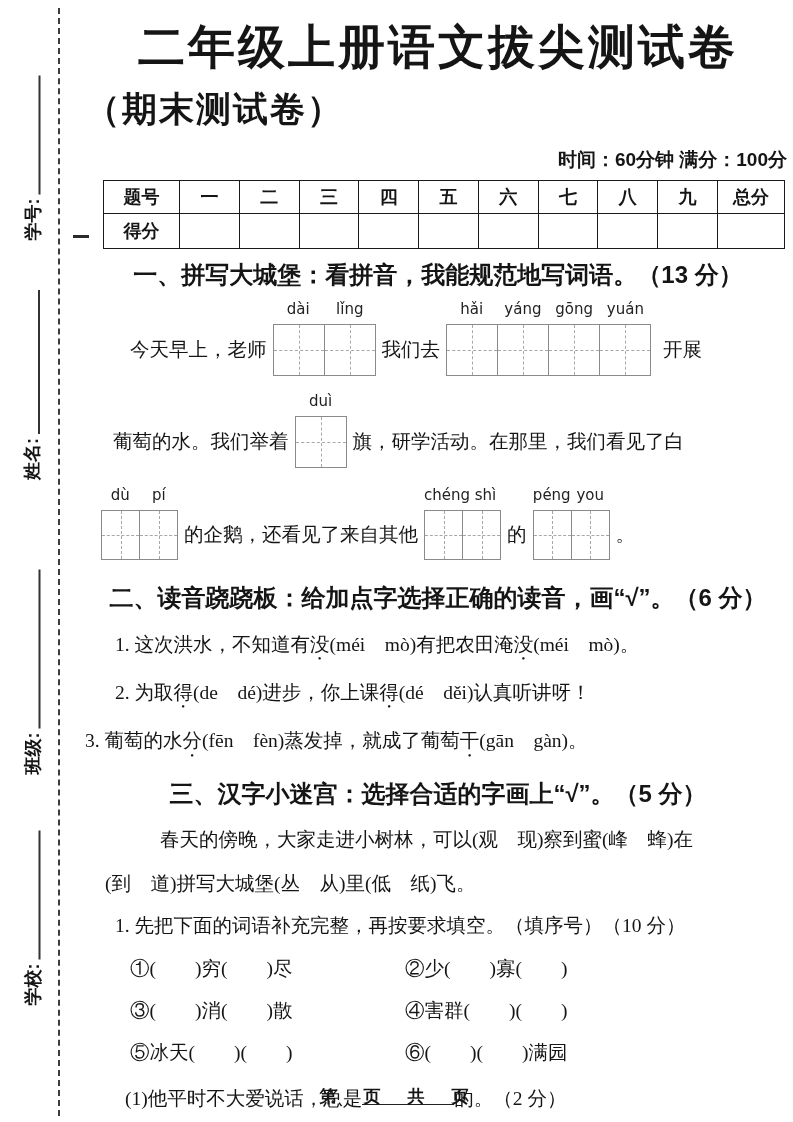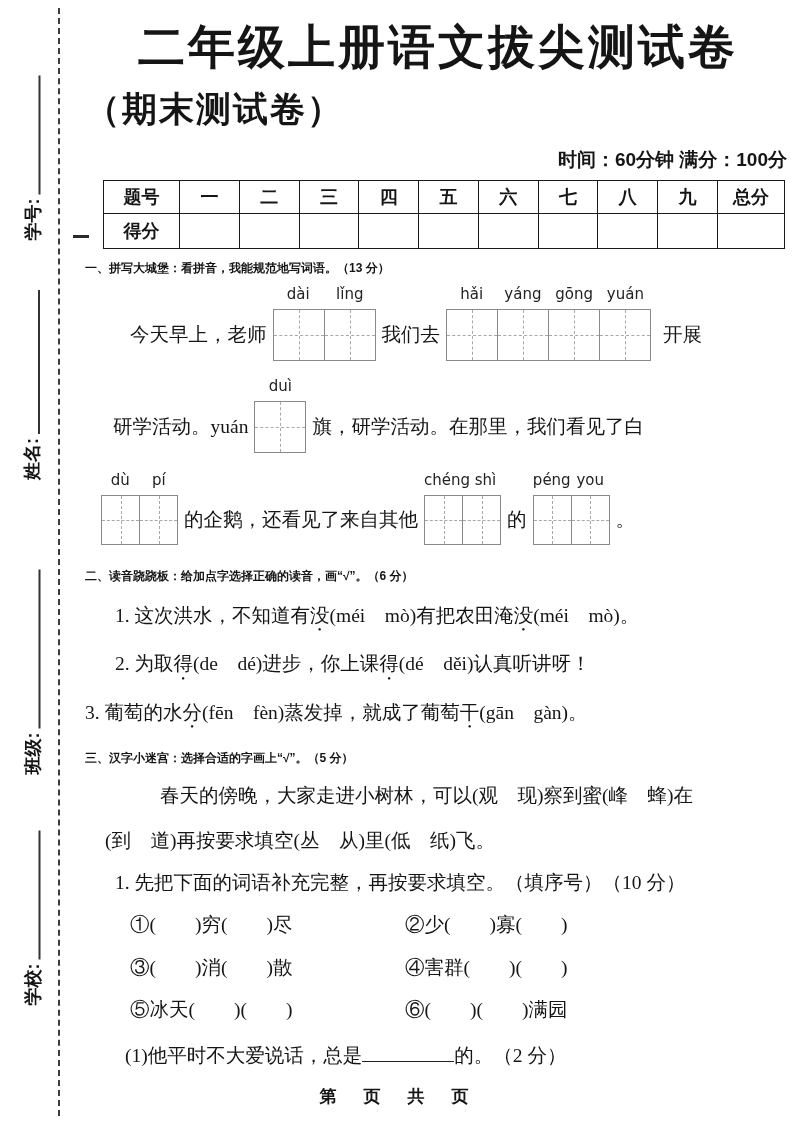--- a/index.html
+++ b/index.html
@@ -18,21 +18,21 @@
   .subtitle{margin-top:12px;text-align:left;font-family:"Liberation Sans",sans-serif;
             font-weight:900;font-size:35px;letter-spacing:2px;}
   .info{margin-top:14px;text-align:right;padding-right:4px;
         font-family:"Liberation Sans",sans-serif;font-weight:700;font-size:19px;}
   
   table.score{border-collapse:collapse;margin:7px 0 0 18px;table-layout:fixed;width:682px;}
   table.score td{border:1.6px solid #1a1a1a;text-align:center;vertical-align:middle;
                  font-family:"Liberation Sans",sans-serif;font-size:18px;font-weight:600;padding:0;}
   tr.r1 td{height:32px;} tr.r2 td{height:34px;}
   
-  .qhead{font-family:"Liberation Sans",sans-serif;font-weight:700;font-size:12px;line-height:1.2;}
+  .qhead{font-family:"Liberation Sans",sans-serif;font-weight:700;font-size:24px;line-height:1.2;text-align:center;}
   .body-text{font-size:19.5px;line-height:1.25;}
   
   .boxline{display:flex;align-items:center;}
   .pbox{position:relative;display:inline-flex;margin:0 6px;}
   .pinyin-row{position:absolute;top:-22px;left:0;right:0;display:flex;}
   .psyl{flex:1;text-align:center;font-family:"DejaVu Sans",sans-serif;font-size:15px;
         color:#222;white-space:nowrap;line-height:1;}
   .cells{display:flex;border:1px solid #8a8a8a;}
   .cell{position:relative;width:50px;height:50px;border-left:1px solid #8a8a8a;}
   .cell:first-child{border-left:none;}
@@ -137,21 +137,21 @@
             <span class="cell"></span>
             <span class="cell"></span>
             <span class="cell"></span>
             <span class="cell"></span>
           </span>
         </span>
       <span style="margin-left:6px;">开展</span>
     </div>
 
     <div class="boxline body-text" style="margin-top:40px;margin-left:28px;">
-      <span>研学活动。yuán</span>
+      <span>葡萄的水。我们举着</span>
       <span class="pbox">
           <span class="pinyin-row">
             <span class="psyl">duì</span>
           </span>
           <span class="cells">
             <span class="cell"></span>
           </span>
         </span>
       <span>旗，研学活动。在那里，我们看见了白</span>
     </div>
@@ -192,21 +192,21 @@
       <span>。</span>
     </div>
 
     <div class="qhead" style="margin-top:24px;">二、读音跷跷板：给加点字选择正确的读音，画“√”。（6 分）</div>
     <div class="body-text" style="margin-top:20px;margin-left:30px;"><span>1. 这次洪水，不知道有</span><span class="dot">没</span><span>(méi　mò)有把农田淹</span><span class="dot">没</span><span>(méi　mò)。</span></div>
     <div class="body-text" style="margin-top:24px;margin-left:30px;"><span>2. 为取</span><span class="dot">得</span><span>(de　dé)进步，你上课</span><span class="dot">得</span><span>(dé　děi)认真听讲呀！</span></div>
     <div class="body-text" style="margin-top:24px;"><span>3. 葡萄的水</span><span class="dot">分</span><span>(fēn　fèn)蒸发掉，就成了葡萄</span><span class="dot">干</span><span>(gān　gàn)。</span></div>
 
     <div class="qhead" style="margin-top:26px;">三、汉字小迷宫：选择合适的字画上“√”。（5 分）</div>
     <div class="body-text" style="margin-top:19px;margin-left:75px;">春天的傍晚，大家走进小树林，可以(观　现)察到蜜(峰　蜂)在</div>
-    <div class="body-text" style="margin-top:20px;margin-left:20px;">(到　道)再按要求填空(丛　从)里(低　纸)飞。</div>
+    <div class="body-text" style="margin-top:20px;margin-left:20px;">(到　道)拼写大城堡(丛　从)里(低　纸)飞。</div>
 
     <div class="body-text" style="margin-top:18px;margin-left:30px;">1. 先把下面的词语补充完整，再按要求填空。（填序号）（10 分）</div>
     <div class="grid-row body-text" style="margin-top:18px;">
       <span class="c1">①(　　)穷(　　)尽</span>
       <span class="c2">②少(　　)寡(　　)</span>
     </div>
     <div class="grid-row body-text" style="margin-top:18px;">
       <span class="c1">③(　　)消(　　)散</span>
       <span class="c2">④害群(　　)(　　)</span>
     </div>

